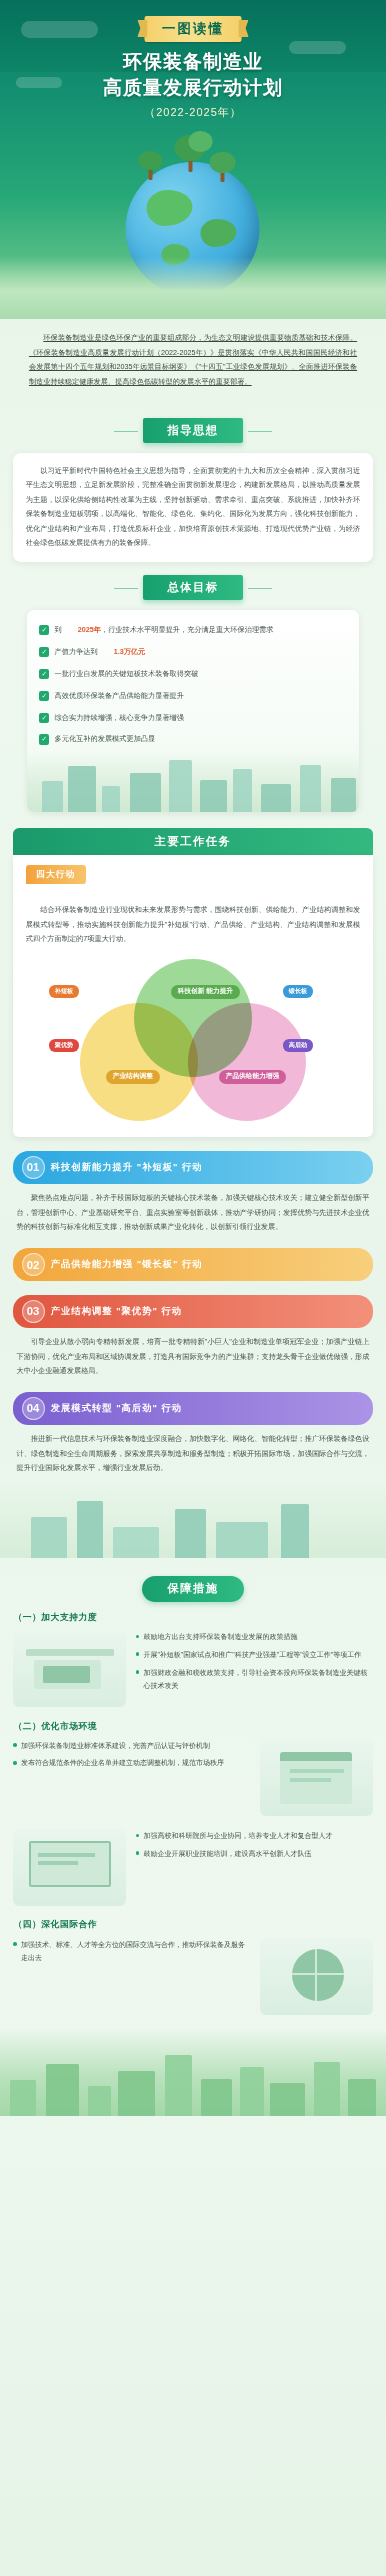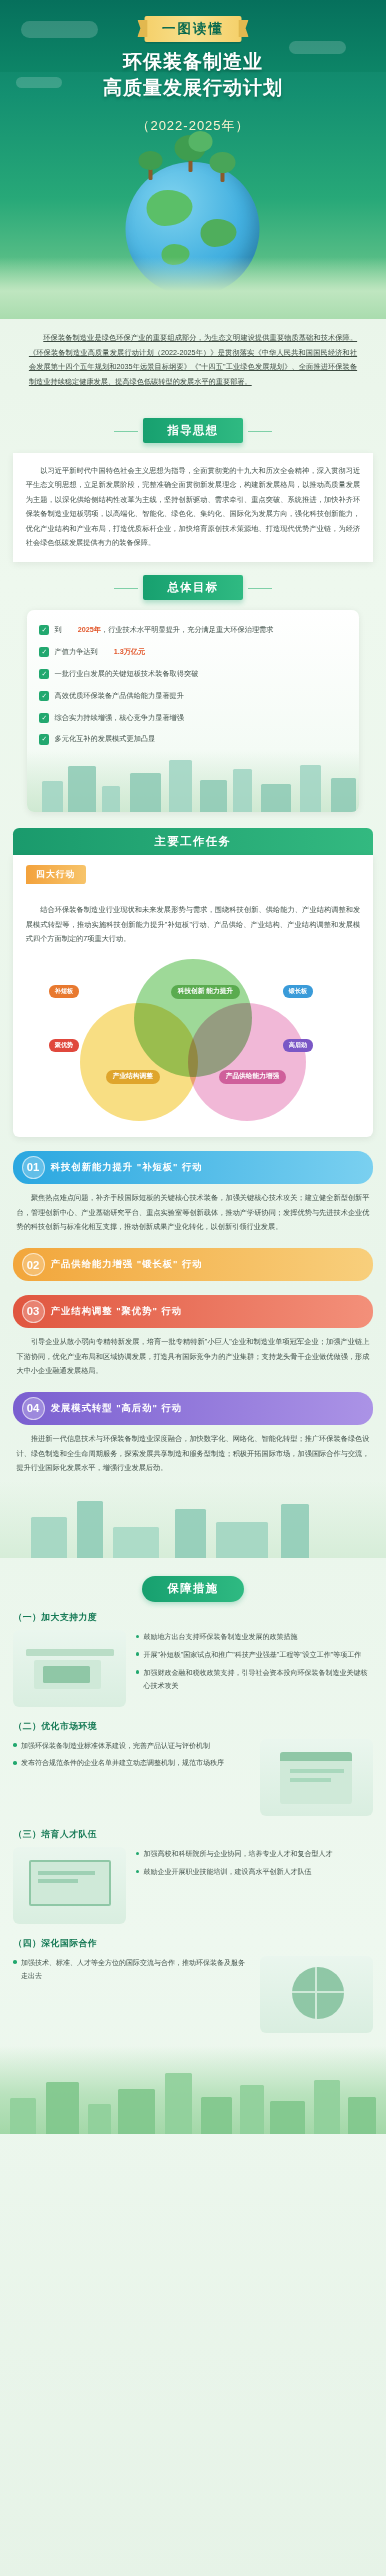--- a/index.html
+++ b/index.html
@@ -48,21 +48,21 @@
   .ribbon:before{left:-7.2px; clip-path:polygon(0 0,100% 0,100% 100%,0 100%,30% 50%);}
   .ribbon:after{right:-7.2px; clip-path:polygon(0 0,100% 0,70% 50%,100% 100%,0 100%);}
   .hero-title {
     position:absolute; top:49px; left:0; right:0; text-align:center; color:#fff;
   }
   .hero-title h1 {
     font-size:19px; font-weight:bold; line-height:1.35; letter-spacing:1px;
     text-shadow:0 1.5px 3.1px rgba(0,0,0,.25);
   }
   .hero-sub {
-    margin-top:17px; font-size:13px; color:#fdf4d0; letter-spacing:1px;
+    margin-top:5px; font-size:11px; color:#fdf4d0; letter-spacing:1px;
   }
   
   .earth-wrap{position:absolute; left:50%; top:131px; transform:translateX(-50%); width:155px;height:155px;}
   .earth{
     position:absolute; left:10.3px; top:31px; width:134px;height:134px;border-radius:50%;
     background:radial-gradient(circle at 35% 30%,#7fd3ef,#43b0e0 55%,#2b93c8 100%);
     box-shadow:inset -6.2px -7.2px 15.5px rgba(0,0,0,.18);
   }
   .land{position:absolute;background:#5bbf68;border-radius:46% 54% 60% 40%/50% 46% 54% 50%;}
   .l1{width:46px;height:36px;left:20.6px;top:28px;}
@@ -90,21 +90,21 @@
     padding:5.2px 24px; border-radius:2px;
     box-shadow:0 2.1px 5.2px rgba(23,160,111,.3);
   }
   .sec-title:before,.sec-title:after{
     content:""; position:absolute; top:50%; width:24px;height:1px;background:#7fd0a8;
   }
   .sec-title:before{left:-29px}
   .sec-title:after{right:-29px}
 
   .card {
-    background:#fff; border-radius:0; padding:11.3px 12.4px;
+    background:#fff; border-radius:8px; padding:11.3px 12.4px;
     box-shadow:0 1.5px 7.2px rgba(0,0,0,.07);
     font-size:7.2px; line-height:2.0; color:#41514a; text-align:justify;
   }
   .card p{ text-indent:2em; }
 
   
   .goals-band{
     position:relative; margin:0 13.4px; padding:9.3px 11.3px 62px;
     background:linear-gradient(180deg,#ffffff 0%,#f4fbf5 70%,#e9f6ea 100%);
     border-radius:7.2px; box-shadow:0 1.5px 7.2px rgba(0,0,0,.07);
@@ -427,21 +427,20 @@
             </div>
           <div class="m-li">
               <span class="dot"></span>
               <span>发布符合规范条件的企业名单并建立动态调整机制，规范市场秩序</span>
             </div>
         </div>
       </div>
     </div>
 
     <div class="m-block">
-      <div class="m-head">（三）培育人才队伍</div>
       <div class="m-row">
         <div class="m-illus">
           <div style="position:absolute;left:15.5px;top:12.4px;width:82px;height:46px;background:#cfe9d8;border:2.1px solid #8fc7a6;border-radius:2.1px;"></div>
           <div style="position:absolute;left:25px;top:24px;width:57px;height:3.6px;background:#9ed0b4;"></div>
           <div style="position:absolute;left:25px;top:32px;width:40px;height:3.6px;background:#9ed0b4;"></div>
         </div>
         <div class="m-list">
           <div class="m-li">
               <span class="dot"></span>
               <span>加强高校和科研院所与企业协同，培养专业人才和复合型人才</span>

